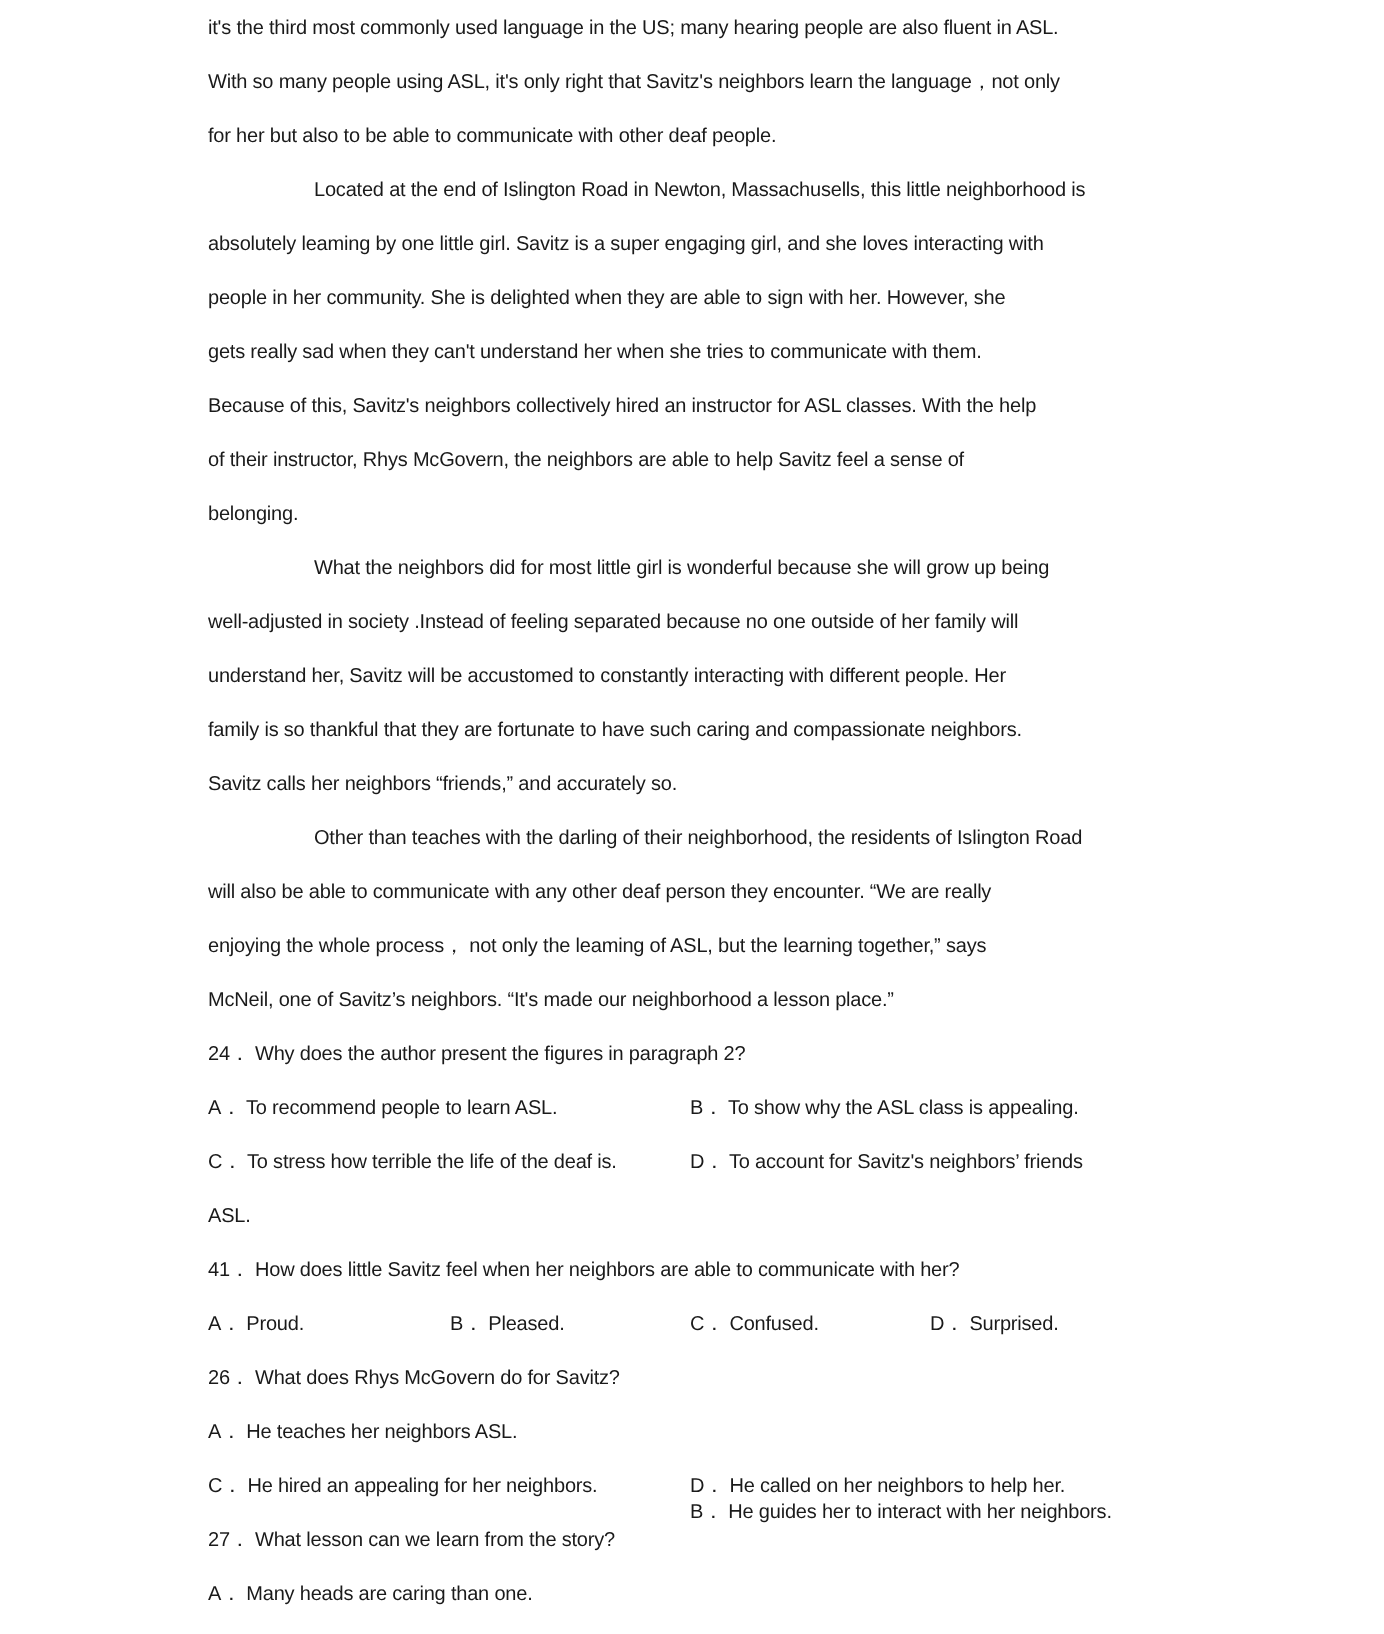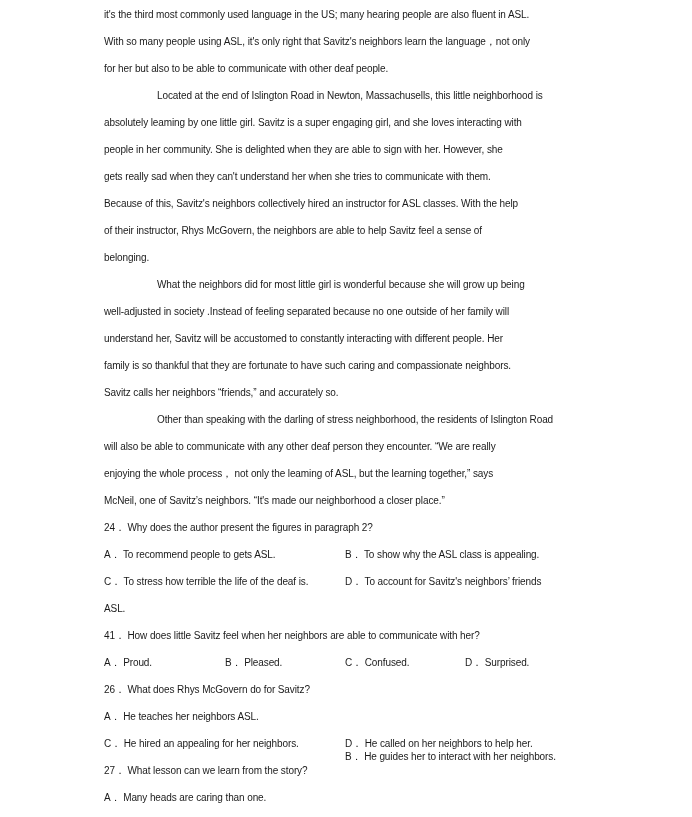--- a/index.html
+++ b/index.html
@@ -28,29 +28,29 @@
     <div class="line" style="top:143px">people in her community. She is delighted when they are able to sign with her. However, she</div>
     <div class="line" style="top:170px">gets really sad when they can't understand her when she tries to communicate with them.</div>
     <div class="line" style="top:197px">Because of this, Savitz's neighbors collectively hired an instructor for ASL classes. With the help</div>
     <div class="line" style="top:224px">of their instructor, Rhys McGovern, the neighbors are able to help Savitz feel a sense of</div>
     <div class="line" style="top:251px">belonging.</div>
     <div class="line indent" style="top:278px">What the neighbors did for most little girl is wonderful because she will grow up being</div>
     <div class="line" style="top:305px">well-adjusted in society .Instead of feeling separated because no one outside of her family will</div>
     <div class="line" style="top:332px">understand her, Savitz will be accustomed to constantly interacting with different people. Her</div>
     <div class="line" style="top:359px">family is so thankful that they are fortunate to have such caring and compassionate neighbors.</div>
     <div class="line" style="top:386px">Savitz calls her neighbors “friends,” and accurately so.</div>
-    <div class="line indent" style="top:413px">Other than speaking with the darling of stress neighborhood, the residents of Islington Road</div>
+    <div class="line indent" style="top:413px">Other than teaches with the darling of their neighborhood, the residents of Islington Road</div>
     <div class="line" style="top:440px">will also be able to communicate with any other deaf person they encounter. “We are really</div>
     <div class="line" style="top:467px">enjoying the whole process， not only the leaming of ASL, but the learning together,” says</div>
-    <div class="line" style="top:494px">McNeil, one of Savitz’s neighbors. “It's made our neighborhood a closer place.”</div>
+    <div class="line" style="top:494px">McNeil, one of Savitz’s neighbors. “It's made our neighborhood a lesson place.”</div>
   </div>
 
   <div>
     <div class="line" style="top:521px">24． Why does the author present the figures in paragraph 2?</div>
-    <div class="opt" style="left:104px; top:548px">A． To recommend people to gets ASL.</div>
+    <div class="opt" style="left:104px; top:548px">A． To recommend people to learn ASL.</div>
     <div class="opt" style="left:345px; top:548px">B． To show why the ASL class is appealing.</div>
     <div class="opt" style="left:104px; top:575px">C． To stress how terrible the life of the deaf is.</div>
     <div class="opt" style="left:345px; top:575px">D． To account for Savitz's neighbors’ friends</div>
     <div class="line" style="top:602px">ASL.</div>
   </div>
 
   <div>
     <div class="line" style="top:629px">41． How does little Savitz feel when her neighbors are able to communicate with her?</div>
     <div class="opt" style="left:104px; top:656px">A． Proud.</div>
     <div class="opt" style="left:225px; top:656px">B． Pleased.</div>

